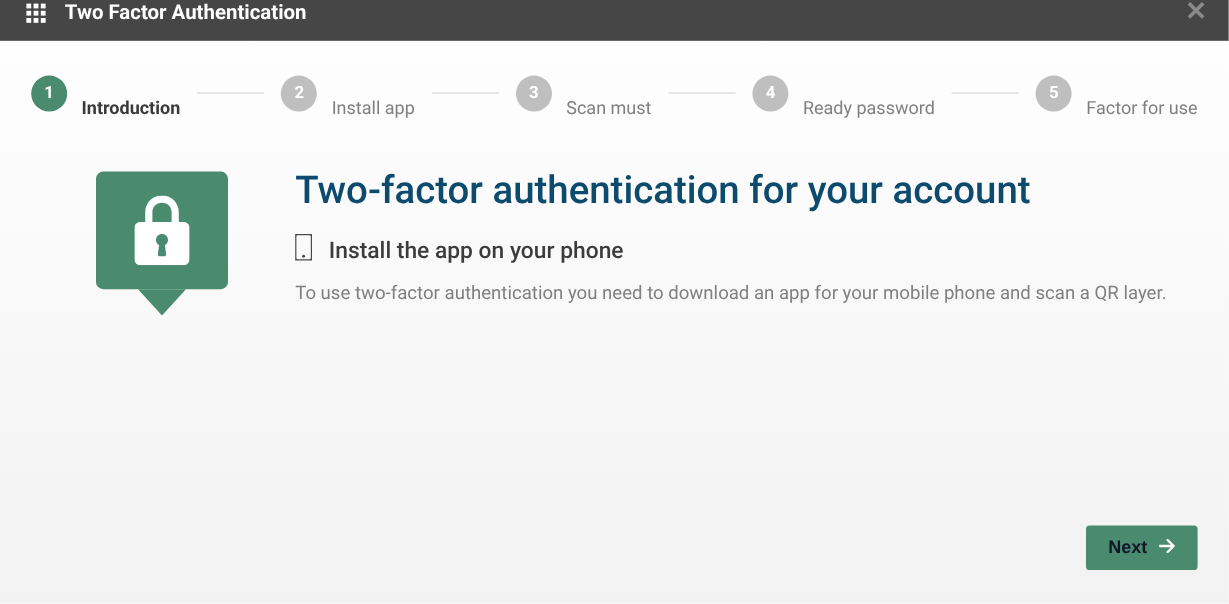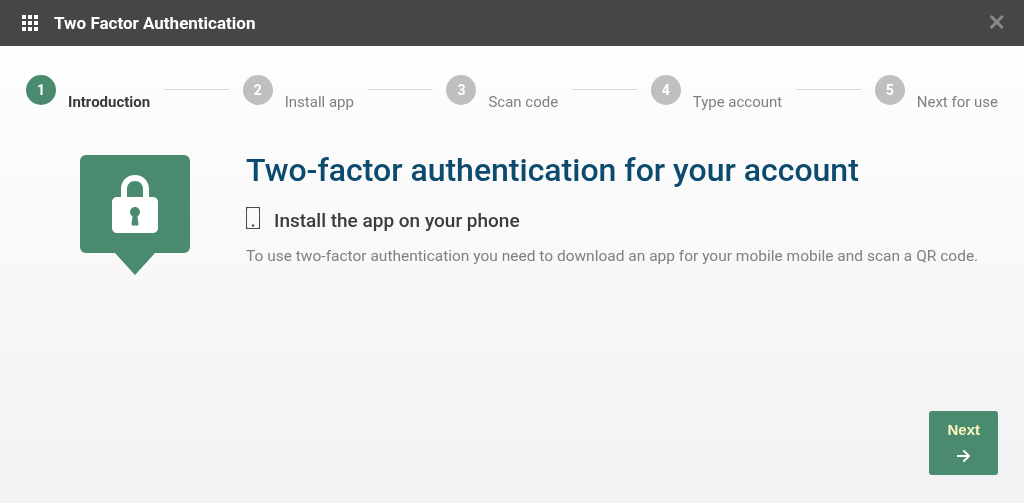--- a/index.html
+++ b/index.html
@@ -19,21 +19,21 @@
     height:503px;
     display:flex;
     flex-direction:column;
   }
   
   .hdr{
     background:var(--header);
     color:#fff;
     display:flex;
     align-items:center;
-    padding:12px 18px 12px 22px;
+    padding:0 18px 12px 22px;
     flex:0 0 auto;
   }
   .hdr .apps{
     width:16px;height:16px;
     display:grid;grid-template-columns:repeat(3,4px);grid-template-rows:repeat(3,4px);
     gap:2px;margin-right:16px;
   }
   .hdr .apps span{background:#fff;width:4px;height:4px;}
   .hdr .title{font-weight:700;font-size:17px;}
   .hdr .close{
@@ -90,25 +90,24 @@
     display:flex;align-items:center;font-size:19px;font-weight:500;
     margin:0 0 10px 0;color:#3c3c3c;
   }
   .col h3 .ico{margin-right:14px;color:#4a4a4a;}
   .col p{margin:0;color:var(--text-muted);font-size:15.5px;line-height:1.55;}
   
   .footer{
     padding:0 26px 28px 0;display:flex;justify-content:flex-end;flex:0 0 auto;
   }
   .next{
-    background:var(--accent);color:#fef9c3;border:none;
+    background:var(--accent);color:#0f172a;border:none;
     padding:10px 18px;font-size:15px;font-weight:600;
     border-radius:3px;display:flex;align-items:center;gap:10px;
     cursor:pointer;
-    flex-direction:column;
   }
 </style>
 </head>
 <body>
 
 <div class="hdr">
   <div class="apps">
     <span></span>
       <span></span>
       <span></span>
@@ -129,31 +128,31 @@
     <div class="label">Introduction</div>
   </div>
   <div class="connector"></div>
   <div class="step">
     <div class="bubble">2</div>
     <div class="label">Install app</div>
   </div>
   <div class="connector"></div>
   <div class="step">
     <div class="bubble">3</div>
-    <div class="label">Scan code</div>
+    <div class="label">Scan must</div>
   </div>
   <div class="connector"></div>
   <div class="step">
     <div class="bubble">4</div>
-    <div class="label">Type account</div>
+    <div class="label">Ready password</div>
   </div>
   <div class="connector"></div>
   <div class="step">
     <div class="bubble">5</div>
-    <div class="label">Next for use</div>
+    <div class="label">Factor for use</div>
   </div>
 </div>
 
 <div class="main">
   <div class="badge-wrap">
     <div class="badge">
       <svg width="46" height="58" viewBox="0 0 46 58">
         <path fill="#ffffff" d="M23 0c-8 0-14 6-14 14v8H5c-2.8 0-5 2.2-5 5v26c0 2.8 2.2 5 5 5h36c2.8 0 5-2.2 5-5V27c0-2.8-2.2-5-5-5h-4v-8C37 6 31 0 23 0zm0 6c4.7 0 8 3.3 8 8v8H15v-8c0-4.7 3.3-8 8-8zm0 26c2.8 0 5 2.2 5 5 0 1.9-1 3.5-2.6 4.3l1.1 7.7c.1 .8-.5 1.5-1.3 1.5h-4.4c-.8 0-1.4-.7-1.3-1.5l1.1-7.7C19 40.5 18 38.9 18 37c0-2.8 2.2-5 5-5z"></path>
       </svg>
     </div>
@@ -166,21 +165,21 @@
       <div class="col">
         <h3>
           <span class="ico">
             <svg width="14" height="22" viewBox="0 0 14 22">
                 <rect x="0" y="0" width="14" height="22" rx="2" fill="none" stroke="#4a4a4a" stroke-width="2"></rect>
                 <circle cx="7" cy="18.5" r="1.2" fill="#4a4a4a"></circle>
               </svg>
           </span>
           <span>Install the app on your phone</span>
         </h3>
-        <p>To use two-factor authentication you need to download an app for your mobile mobile and scan a QR code.</p>
+        <p>To use two-factor authentication you need to download an app for your mobile phone and scan a QR layer.</p>
       </div>
 
     </div>
   </div>
 </div>
 
 <div class="footer">
   <button class="next">
     <span>Next</span>
     <span>

